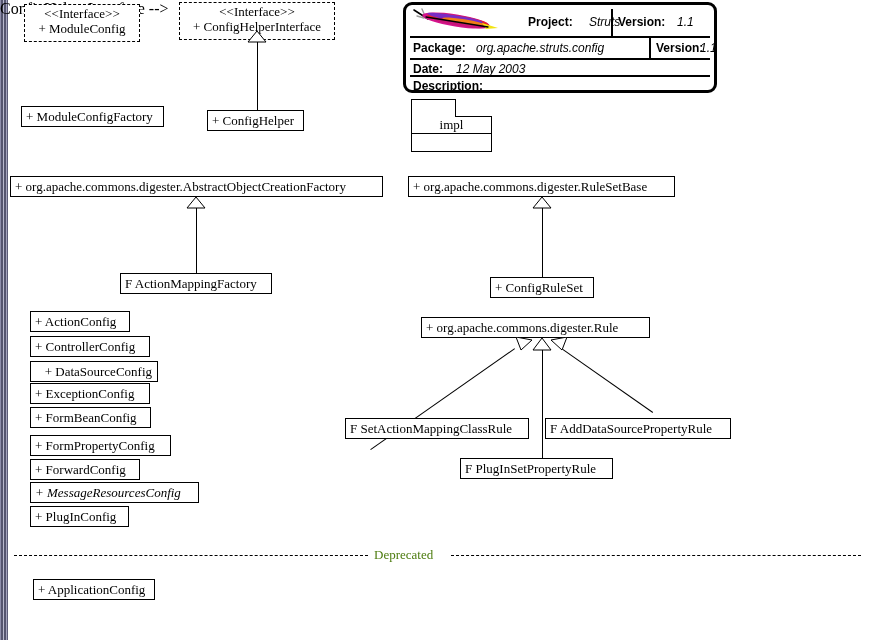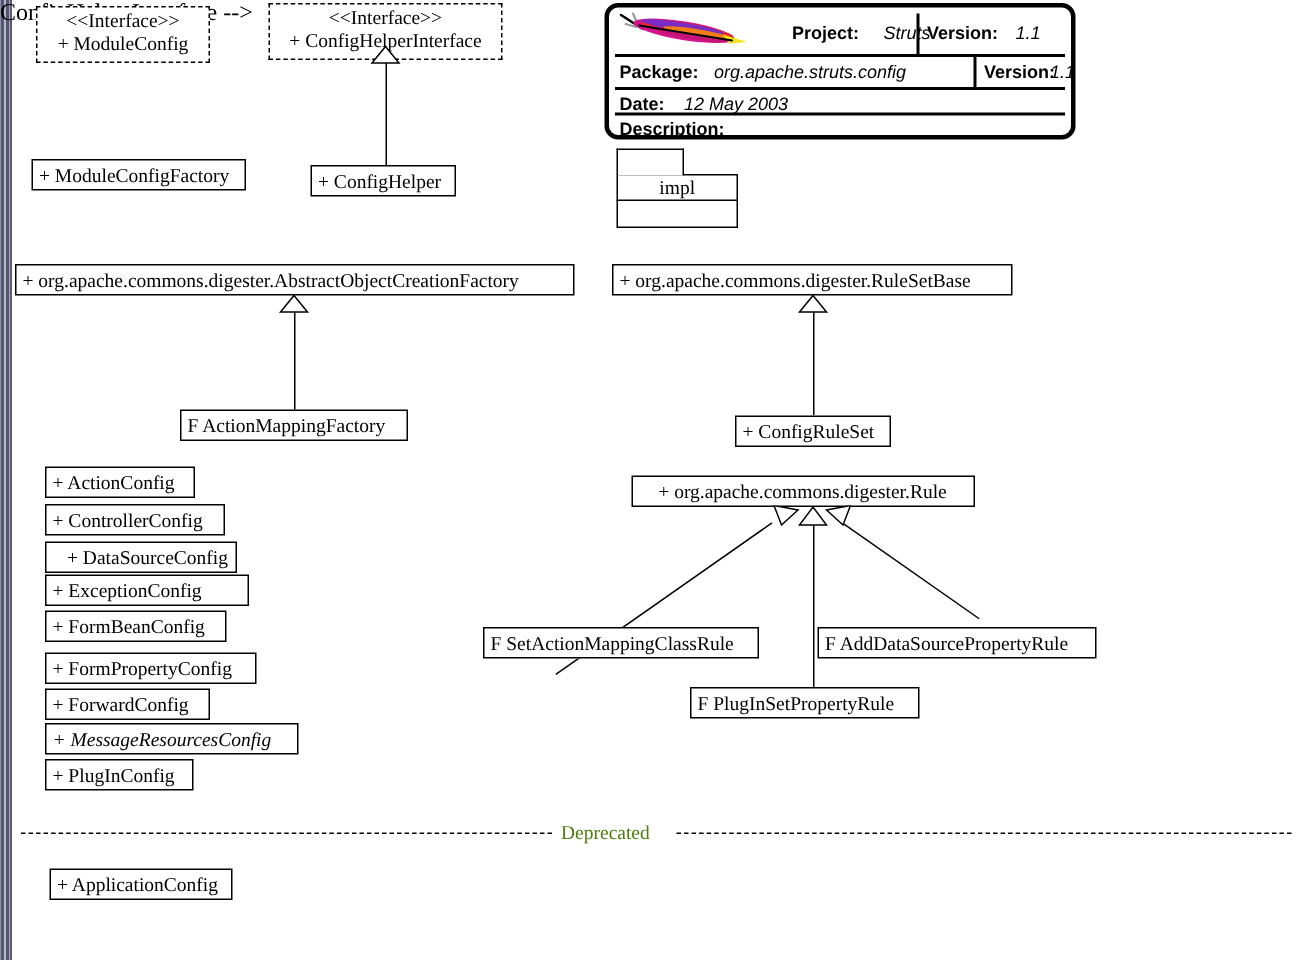--- a/index.html
+++ b/index.html
@@ -287,21 +287,21 @@
     <polygon points="11,1 20,12 2,12" fill="#ffffff" stroke="#000000" stroke-width="1"></polygon>
   </svg>
   <div class="vline" style="left:542px; top:208px; height:69px;"></div>
 
   
   <div class="cls" style="left:490px; top:277px; width:104px; height:21px;">
     <span>+ ConfigRuleSet</span>
   </div>
 
   
-  <div class="cls" style="left:421px; top:317px; width:229px; height:21px;text-align:center;">
+  <div class="cls" style="left:421px; top:317px; width:229px; height:21px;">
     <span>+ org.apache.commons.digester.Rule</span>
   </div>
 
   
   <svg class="tri" style="left:512px; top:337px;" width="22" height="15">
     <polygon points="4,0 20,3 9,13" fill="#ffffff" stroke="#000000" stroke-width="1"></polygon>
   </svg>
   <svg class="tri" style="left:531px; top:337px;" width="22" height="15">
     <polygon points="11,1 20,13 2,13" fill="#ffffff" stroke="#000000" stroke-width="1"></polygon>
   </svg>
@@ -312,21 +312,21 @@
   
   <div class="dline" style="left:515px; top:349px; width:176px; transform: rotate(145deg);"></div>
 
   
   <div class="vline" style="left:542px; top:350px; height:110px;"></div>
 
   
   <div class="dline" style="left:563px; top:349px; width:110px; transform: rotate(35deg);"></div>
 
   
-  <div class="cls" style="left:322px; top:418px; width:184px; height:21px;">
+  <div class="cls" style="left:345px; top:418px; width:184px; height:21px;">
     <span>F SetActionMappingClassRule</span>
   </div>
 
   
   <div class="cls" style="left:545px; top:418px; width:186px; height:21px;">
     <span>F AddDataSourcePropertyRule</span>
   </div>
 
   
   <div class="cls" style="left:460px; top:458px; width:153px; height:21px;">
@@ -336,21 +336,21 @@
   
   <div class="cls" style="left:30px; top:311px; width:100px; height:21px;">
     <span>+ ActionConfig</span>
   </div>
   <div class="cls" style="left:30px; top:336px; width:120px; height:21px;">
     <span>+ ControllerConfig</span>
   </div>
   <div class="cls" style="left:30px; top:361px; width:128px; height:21px;text-align:right;">
     <span>+ DataSourceConfig</span>
   </div>
-  <div class="cls" style="left:30px; top:383px; width:136px; height:21px;">
+  <div class="cls" style="left:30px; top:383px; width:120px; height:21px;">
     <span>+ ExceptionConfig</span>
   </div>
   <div class="cls" style="left:30px; top:407px; width:121px; height:21px;">
     <span>+ FormBeanConfig</span>
   </div>
   <div class="cls" style="left:30px; top:435px; width:141px; height:21px;">
     <span>+ FormPropertyConfig</span>
   </div>
   <div class="cls" style="left:30px; top:459px; width:110px; height:21px;">
     <span>+ ForwardConfig</span>

